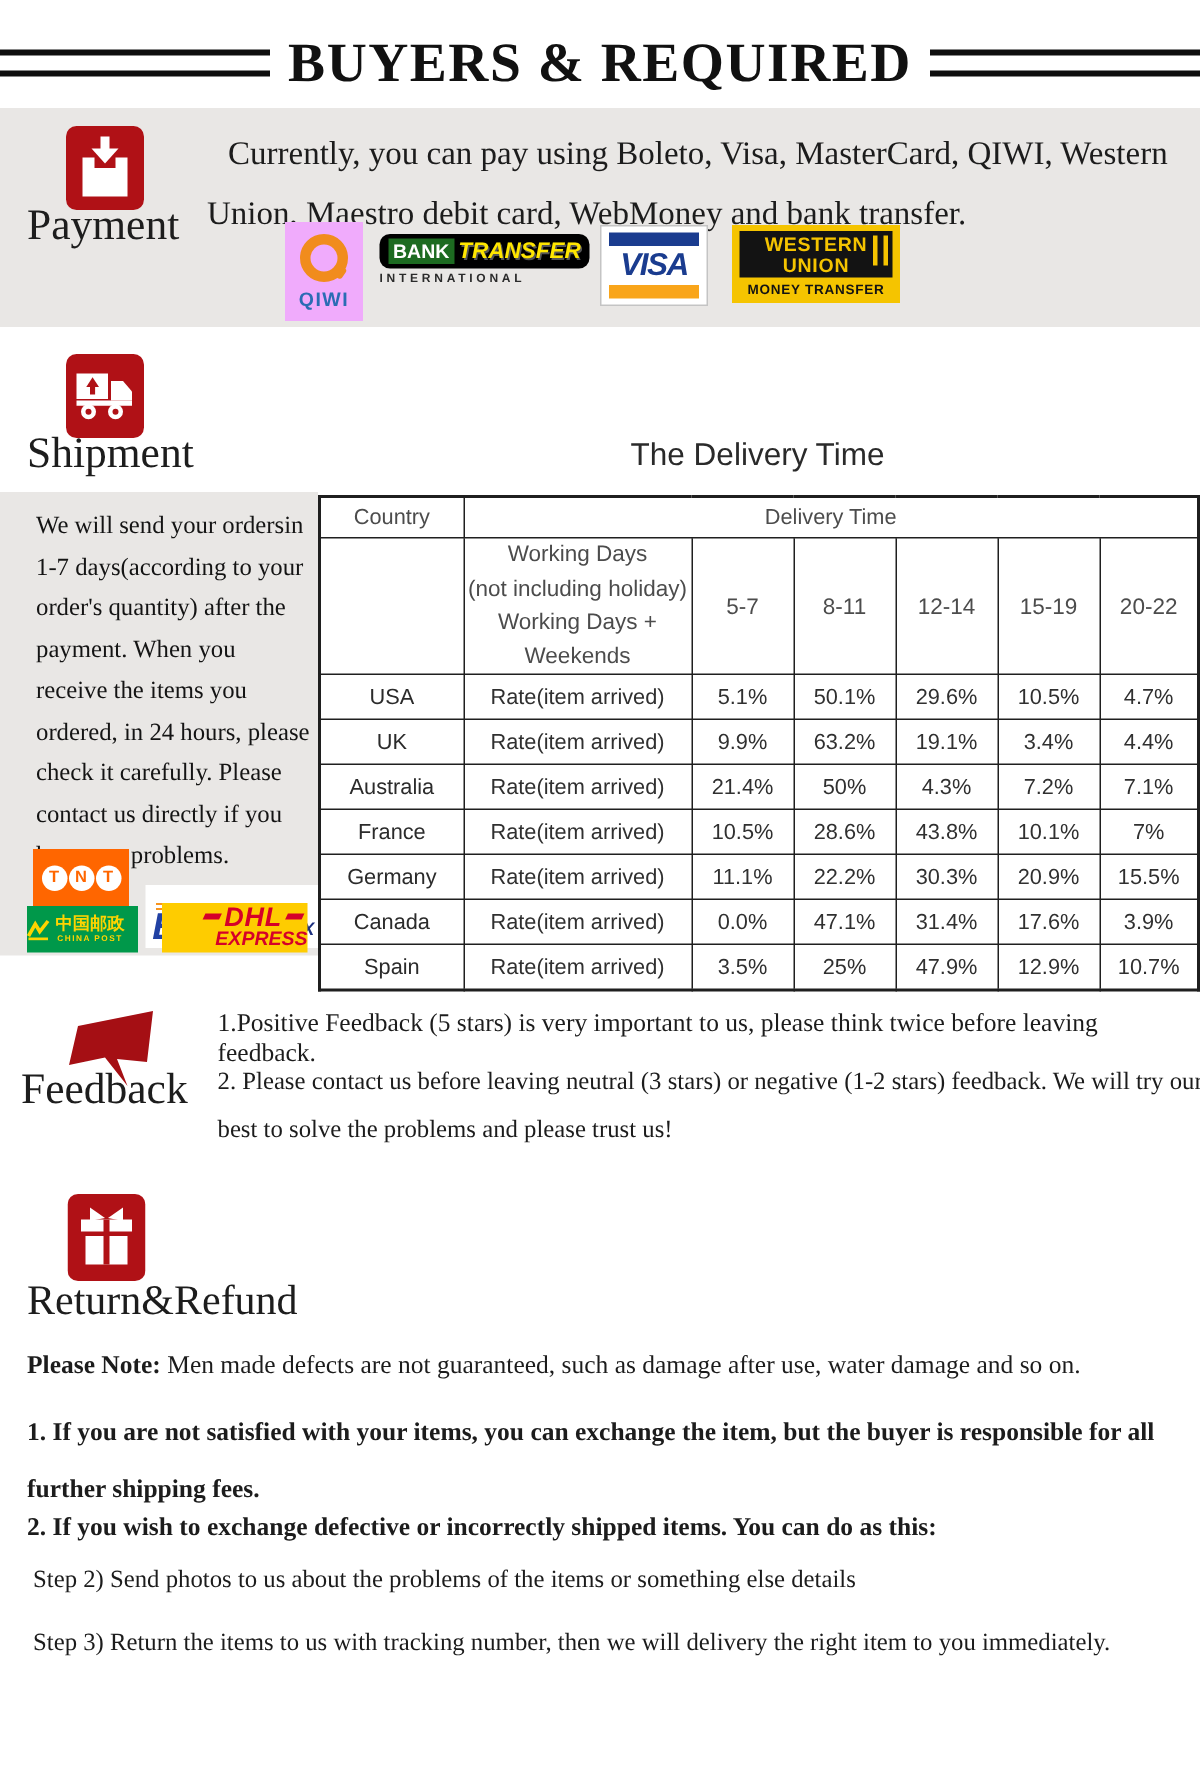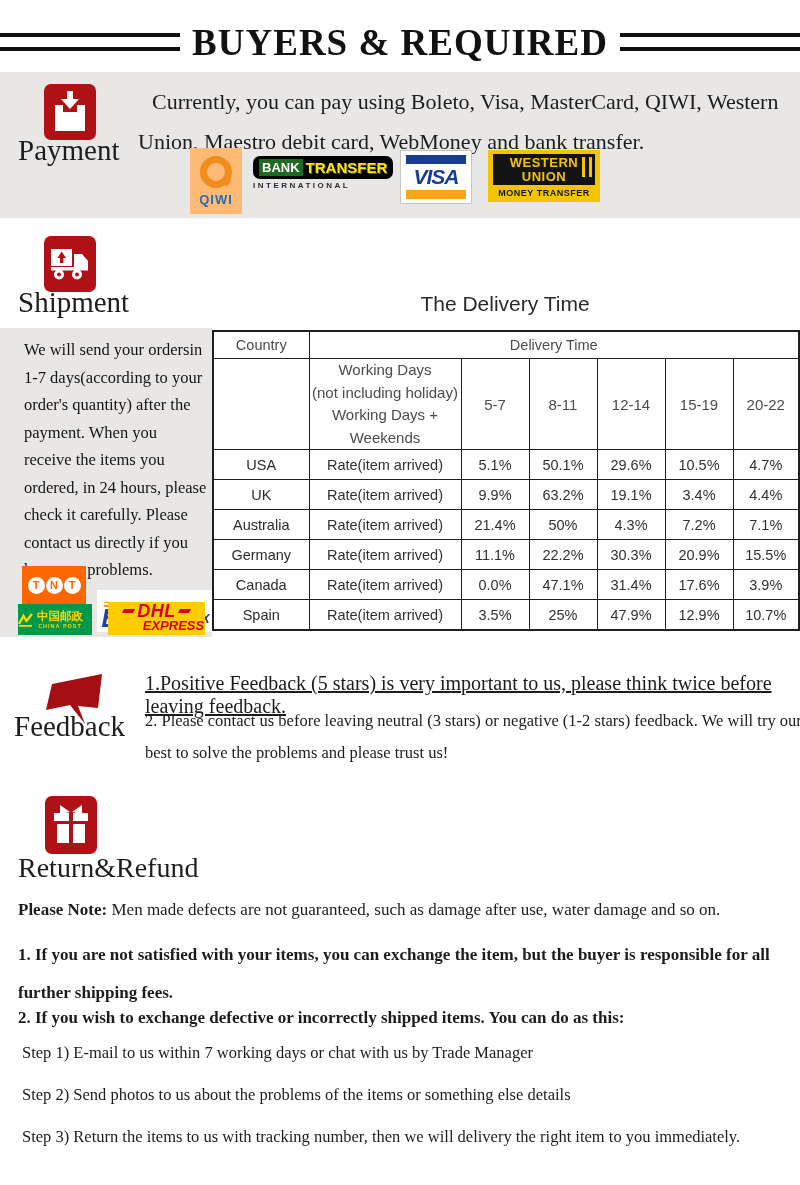--- a/index.html
+++ b/index.html
@@ -15,29 +15,29 @@
   
   .sec-label{font-size:29px;color:#1d1d1d;white-space:nowrap;}
   .icon-red{display:block;}
 
   
   .pay-bg{top:72px;left:0;width:800px;height:146px;background:#e9e7e5;}
   .pay-desc{top:82px;left:138px;width:652px;font-size:22px;line-height:1.82;text-indent:14px;}
 
   .logo{position:absolute;box-sizing:border-box;}
   
-  .qiwi{left:190px;top:148px;width:52px;height:66px;background:#fdba74;display:flex;flex-direction:column;align-items:center;justify-content:center;}
+  .qiwi{left:190px;top:148px;width:52px;height:66px;background:#f0abfc;display:flex;flex-direction:column;align-items:center;justify-content:center;}
   .qiwi-ring{position:relative;width:18px;height:18px;border:7px solid #f18c1d;border-radius:50%;}
   .qiwi-ring:after{content:"";position:absolute;right:-5px;bottom:-4px;width:8px;height:8px;background:#f18c1d;border-radius:2px;transform:rotate(35deg);}
   .qiwi-word{margin-top:4px;font-family:"Liberation Sans",sans-serif;font-weight:700;font-size:13px;color:#2a6cb4;letter-spacing:1px;}
   
   .bt{left:253px;top:156px;width:134px;display:flex;flex-direction:column;align-items:flex-start;}
   .bt-top{background:#000;border-radius:7px;padding:3px 6px;display:flex;align-items:center;gap:3px;}
   .bt-bank{background:#1d6b21;color:#fff;font-family:"Liberation Sans",sans-serif;font-weight:900;font-size:13px;padding:1px 3px;}
-  .bt-transfer{color:#ffe600;font-family:"Liberation Sans",sans-serif;font-weight:900;font-size:15px;text-shadow:1px 1px 0 #555;}
+  .bt-transfer{color:#ffe600;font-family:"Liberation Sans",sans-serif;font-style:italic;font-weight:900;font-size:15px;text-shadow:1px 1px 0 #555;}
   .bt-intl{margin-top:2px;font-family:"Liberation Sans",sans-serif;font-weight:700;font-size:8px;letter-spacing:2.5px;color:#2b2b2b;}
   
   .visa{left:400px;top:150px;width:72px;height:54px;background:#fff;border:1px solid #c4c4c4;display:flex;flex-direction:column;}
   .visa-band-top{height:9px;background:#1a3c8f;margin:4px 5px 0;}
   .visa-word{flex:1;display:flex;align-items:center;justify-content:center;font-family:"Liberation Sans",sans-serif;font-style:italic;font-weight:900;font-size:21px;color:#1a3c8f;letter-spacing:-1px;}
   .visa-band-bot{height:9px;background:#f9a51a;margin:0 5px 4px;}
   
   .wu{left:488px;top:150px;width:112px;height:52px;background:#f5c400;padding:4px 5px;display:flex;flex-direction:column;}
   .wu-black{position:relative;background:#131313;flex:1;color:#f5c400;font-family:"Liberation Sans",sans-serif;font-weight:900;font-size:13px;line-height:1.06;text-align:center;display:flex;flex-direction:column;justify-content:center;letter-spacing:0.5px;}
   .wu-bar1,.wu-bar2{position:absolute;top:3px;width:3px;height:20px;background:#f5c400;}
@@ -53,40 +53,40 @@
   .tnt-c{width:17px;height:17px;background:#fff;border-radius:50%;display:flex;align-items:center;justify-content:center;font-family:"Liberation Sans",sans-serif;font-weight:900;font-size:11px;color:#ff6600;}
   .ems{left:97px;top:566px;width:113px;height:36px;background:#fff;display:flex;align-items:flex-end;justify-content:center;gap:3px;padding:3px 2px;margin-top:24px;}
   .ems-word{position:relative;font-family:"Liberation Sans",sans-serif;font-style:italic;font-weight:900;font-size:25px;line-height:0.85;color:#2141a3;letter-spacing:-2px;}
   .ems-word:before{content:"";position:absolute;top:-6px;left:2px;right:-4px;height:5px;
      background:repeating-linear-gradient(to bottom,#f7941d 0 1.5px,transparent 1.5px 3.5px);}
   .ems-pocz{font-family:"Liberation Sans",sans-serif;font-style:italic;font-weight:900;font-size:12px;color:#1b2f7e;padding-bottom:3px;}
   .cpost{left:18px;top:604px;width:74px;height:31px;background:#00984a;display:flex;align-items:center;gap:3px;color:#ffd400;}
   .cpost-col{display:flex;flex-direction:column;align-items:center;}
   .cpost-cn{font-family:"Liberation Sans",sans-serif;font-weight:700;font-size:11.5px;line-height:1.1;}
   .cpost-en{font-family:"Liberation Sans",sans-serif;font-weight:700;font-size:5.5px;letter-spacing:1px;line-height:1.2;}
-  .dhl{left:108px;top:602px;width:97px;height:33px;background:#fecc00;display:flex;flex-direction:column;align-items:center;justify-content:center;}
+  .dhl{left:108px;top:602px;width:97px;height:33px;background:#fecc00;display:flex;flex-direction:column;align-items:flex-end;justify-content:center;}
   .dhl-row{display:flex;align-items:center;}
   .dhl-dash{width:11px;height:4px;background:#d50029;transform:skewX(-25deg);margin:0 3px;}
   .dhl-word{font-family:"Liberation Sans",sans-serif;font-style:italic;font-weight:900;font-size:18px;color:#d50029;letter-spacing:0.5px;line-height:0.9;}
   .dhl-sub{font-family:"Liberation Sans",sans-serif;font-style:italic;font-weight:700;font-size:13px;color:#d50029;margin-left:34px;line-height:1.1;}
 
   
   .dtable-wrap{top:330px;left:212px;width:586px;}
   table.dtable{border-collapse:collapse;width:586px;table-layout:fixed;border:2px solid #1f1f1f;
      font-family:"Liberation Sans",sans-serif;color:#303030;}
   table.dtable td{border:1px solid #1f1f1f;text-align:center;vertical-align:middle;padding:0 2px;overflow:hidden;}
   tr.hrow1 td{height:26px;font-size:14.5px;color:#4c4c4c;}
   tr.hrow2 td{height:64px;font-size:15px;color:#4c4c4c;}
   td.wd{text-align:left;padding-left:5px;font-size:13.2px;line-height:1.5;color:#4c4c4c;}
   tr.drow td{height:29px;font-size:14.5px;}
   td.country{font-size:15px;color:#2b2b2b;}
   td.rate{font-size:14px;}
 
   
-  .fb-p1{top:672px;left:145px;width:652px;font-size:20px;text-decoration:underline;}
+  .fb-p1{top:672px;left:145px;width:652px;font-size:17px;}
   .fb-p2{top:705px;left:145px;width:660px;font-size:16.5px;line-height:1.92;}
   .fb-label{top:710px;left:14px;}
 
   
   .rr-label{top:852px;left:18px;font-size:28px;}
   .rr-note{top:900px;left:18px;width:768px;font-size:17px;}
   .rr-p1{top:936px;left:18px;width:768px;font-size:17px;font-weight:700;line-height:2.25;}
   .rr-p2{top:1008px;left:18px;width:768px;font-size:17px;font-weight:700;}
   .rr-steps{top:1038px;left:22px;width:744px;font-size:16.5px;}
   .rr-steps .step{margin-bottom:11.5px;line-height:1.85;}
@@ -242,20 +242,29 @@
       <tr class="drow">
         <td class="country">Australia</td>
         <td class="rate">Rate(item arrived)</td>
         <td>21.4%</td>
         <td>50%</td>
         <td>4.3%</td>
         <td>7.2%</td>
         <td>7.1%</td>
       </tr>
       <tr class="drow">
+        <td class="country">France</td>
+        <td class="rate">Rate(item arrived)</td>
+        <td>10.5%</td>
+        <td>28.6%</td>
+        <td>43.8%</td>
+        <td>10.1%</td>
+        <td>7%</td>
+      </tr>
+      <tr class="drow">
         <td class="country">Germany</td>
         <td class="rate">Rate(item arrived)</td>
         <td>11.1%</td>
         <td>22.2%</td>
         <td>30.3%</td>
         <td>20.9%</td>
         <td>15.5%</td>
       </tr>
       <tr class="drow">
         <td class="country">Canada</td>
@@ -298,18 +307,17 @@
   <div class="abs sec-label rr-label">Return&amp;Refund</div>
 
   <div class="abs rr-note">
     <b>Please Note:</b><span> Men made defects are not guaranteed, such as damage after use, water damage and so on.</span>
   </div>
 
   <div class="abs rr-p1">1. If you are not satisfied with your items, you can exchange the item, but the buyer is responsible for all further shipping fees.</div>
   <div class="abs rr-p2">2. If you wish to exchange defective or incorrectly shipped items. You can do as this:</div>
 
   <div class="abs rr-steps">
-    <div class="step">Step 1) E-mail to us within 7 working days or chat with us by Trade Manager</div>
     <div class="step">Step 2) Send photos to us about the problems of the items or something else details</div>
     <div class="step">Step 3) Return the items to us with tracking number, then we will delivery the right item to you immediately.</div>
   </div>
 
 </div>
 
 </body></html>

